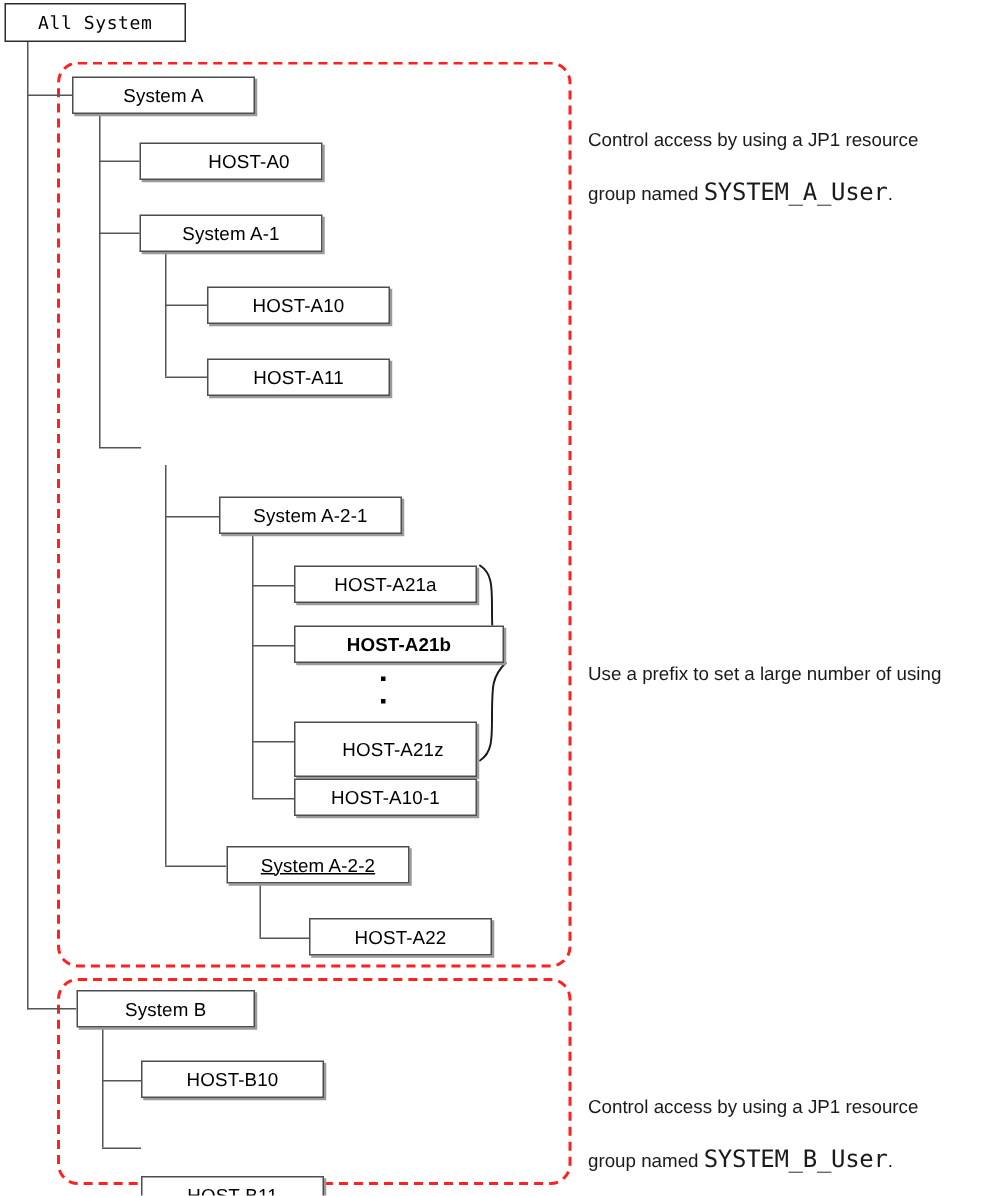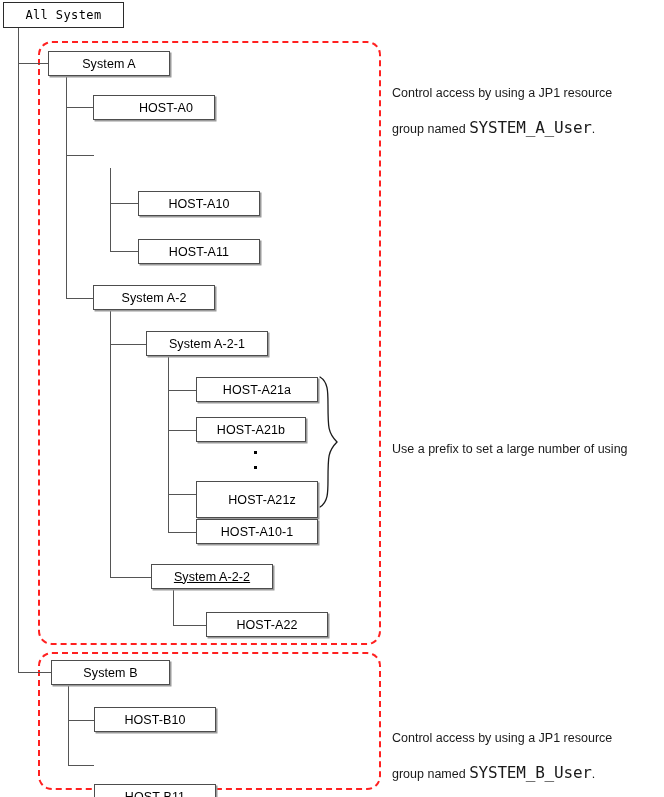--- a/index.html
+++ b/index.html
@@ -112,32 +112,32 @@
   <div class="ln v" style="left:68px;top:685px;height:80px;"></div>
   <div class="ln h" style="left:68px;top:720px;width:26px;"></div>
   <div class="ln h" style="left:68px;top:765px;width:26px;"></div>
 
   <div class="node" style="left:48px;top:51px;width:122px;height:25px;">System A</div>
 
   <div class="node root" style="left:3px;top:2px;width:121px;height:26px;">All System</div>
 
   <div class="node" style="left:93px;top:95px;width:122px;height:25px;padding-left:24px;">HOST-A0</div>
 
+  <div class="node" style="left:93px;top:143px;width:122px;height:25px;">System A-1</div>
 
   <div class="node" style="left:138px;top:191px;width:122px;height:25px;">HOST-A10</div>
 
   <div class="node" style="left:138px;top:239px;width:122px;height:25px;">HOST-A11</div>
 
-  <div class="node" style="left:93px;top:285px;width:122px;height:25px;">System A-2</div>
 
   <div class="node" style="left:146px;top:331px;width:122px;height:25px;">System A-2-1</div>
 
   <div class="node" style="left:196px;top:377px;width:122px;height:25px;">HOST-A21a</div>
 
-  <div class="node" style="left:196px;top:417px;width:110px;height:25px;">HOST-A21b</div>
+  <div class="node" style="left:196px;top:417px;width:140px;height:25px;font-weight:bold;">HOST-A21b</div>
 
   <div class="vdots" style="left:254px;top:451px;">
     <i></i>
       <i></i>
   </div>
 
   <div class="node" style="left:196px;top:481px;width:122px;height:37px;padding-left:10px;">HOST-A21z</div>
 
   <div class="node" style="left:196px;top:519px;width:122px;height:25px;">HOST-A10-1</div>
 

